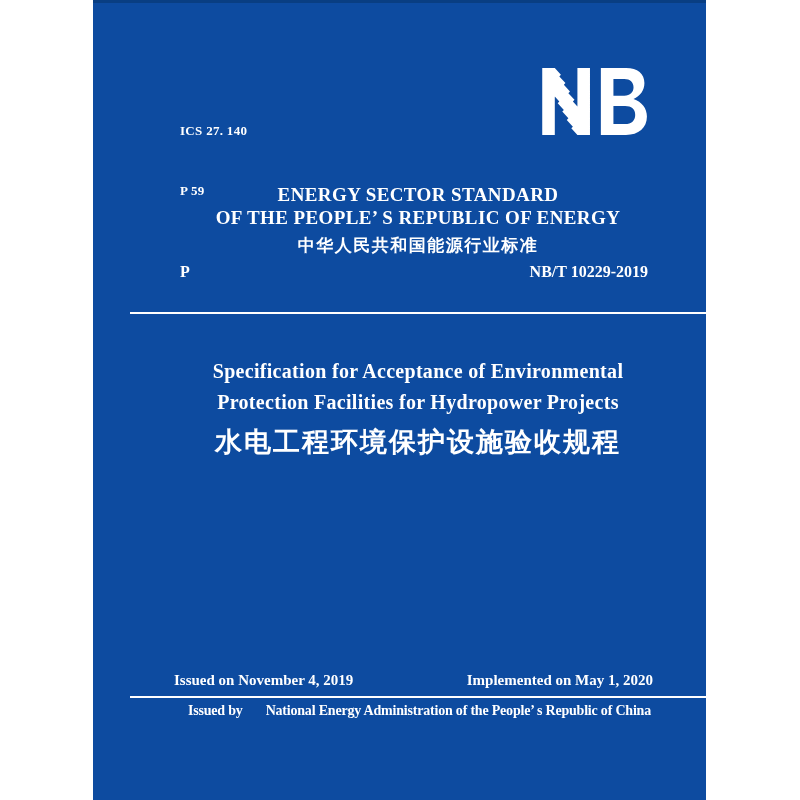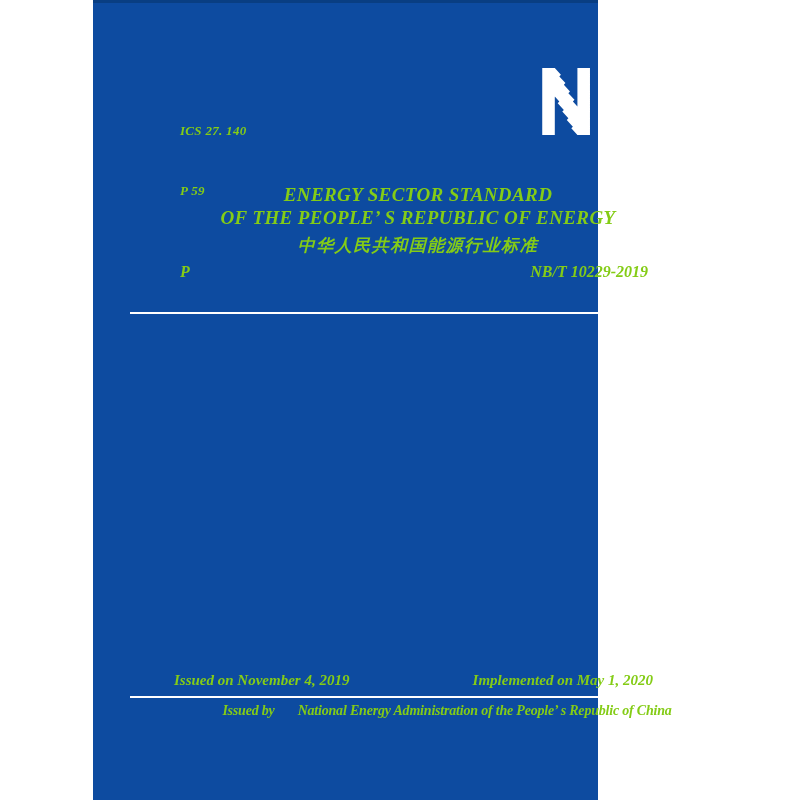--- a/index.html
+++ b/index.html
@@ -5,24 +5,23 @@
   html, body { margin: 0; padding: 0; }
   body {
     width: 800px; height: 800px;
     background: #ffffff;
     position: relative;
     font-family: "Liberation Serif", serif;
     overflow: hidden;
   }
   .cover {
     position: absolute; left: 93px; top: 0;
-    width: 505px; height: 800px;
+    width: 613px; height: 800px;
     background: #0d4ba0;
-    color: #84cc16;
-    font-style: italic;
+    color: #ffffff;
   }
   .top-edge {
     position: absolute; left: 0; top: 0; right: 0; height: 3px;
     background: #093e82;
   }
   .content {
     position: absolute; left: 37px; top: 0;
     width: 576px; height: 100%;
   }
   .ics-block {
@@ -75,21 +74,21 @@
   .dates-row {
     position: absolute; top: 672px; left: 0; width: 100%;
     display: flex; justify-content: space-between;
     font-size: 15px; font-weight: bold; white-space: nowrap;
   }
   .dates-row .issued { margin-left: 44px; }
   .dates-row .implemented { margin-right: 53px; }
   .issuer-row {
     position: absolute; top: 703px; left: 0; width: 100%;
     display: flex; font-size: 14px; font-weight: bold;
-    letter-spacing: -0.2px; white-space: nowrap; justify-content: center;
+    letter-spacing: -0.2px; white-space: nowrap;
   }
   .issuer-row .label { margin-left: 58px; }
   .issuer-row .name { margin-left: 23px; }
 </style>
 </head>
 <body>
 
 <div class="cover">
   <div class="top-edge"></div>
 
@@ -120,20 +119,25 @@
       <div class="header-cn">中华人民共和国能源行业标准</div>
     </div>
 
     <div class="code-row">
       <span class="cat">P</span>
       <span class="num">NB/T 10229-2019</span>
     </div>
 
     <div class="rule rule-1"></div>
 
+    <div class="title-block">
+      <div class="title-line">Specification for Acceptance of Environmental</div>
+      <div class="title-line">Protection Facilities for Hydropower Projects</div>
+      <div class="title-cn">水电工程环境保护设施验收规程</div>
+    </div>
 
     <div class="dates-row">
       <span class="issued">Issued on November 4, 2019</span>
       <span class="implemented">Implemented on May 1, 2020</span>
     </div>
 
     <div class="rule rule-2"></div>
 
     <div class="issuer-row">
       <span class="label">Issued by</span>

